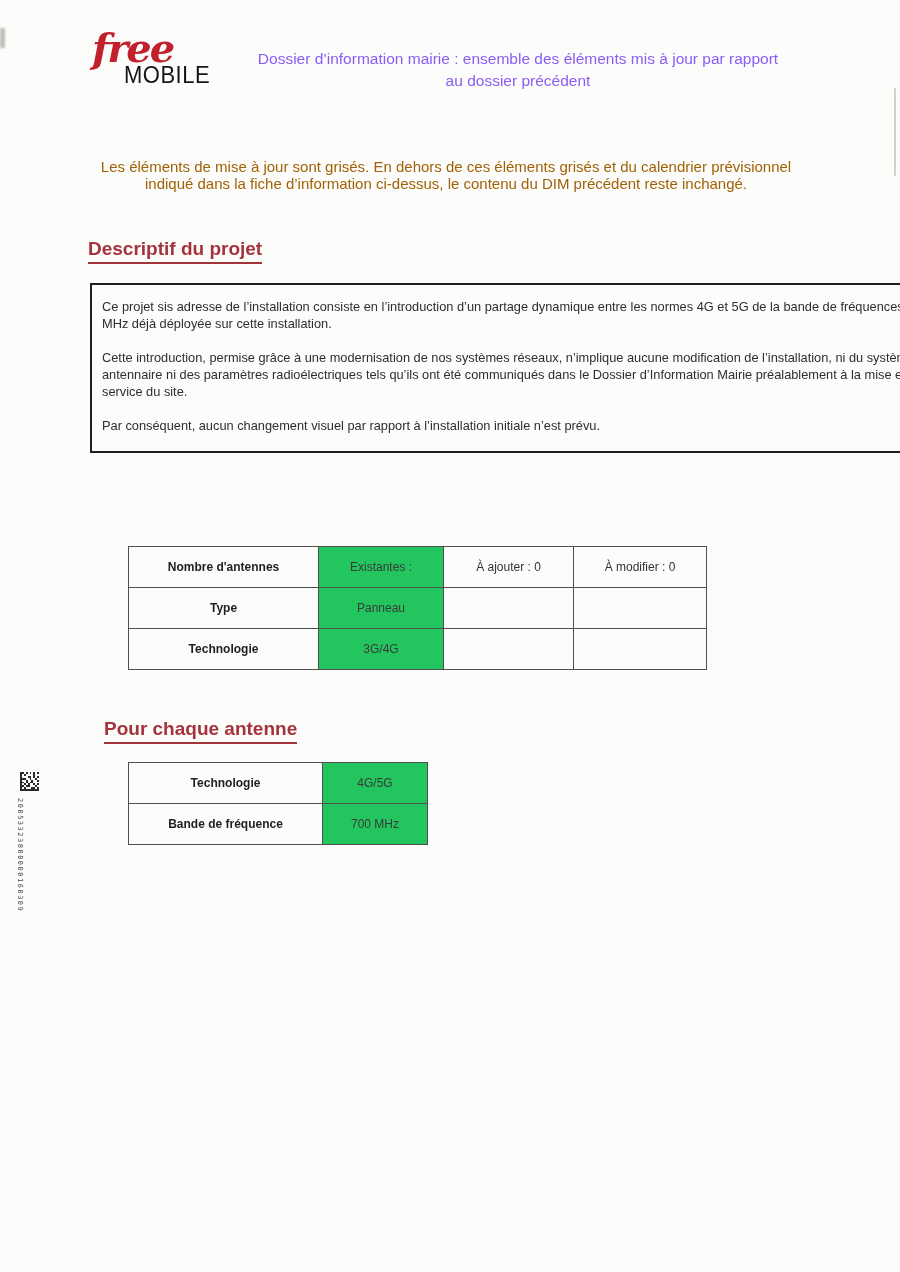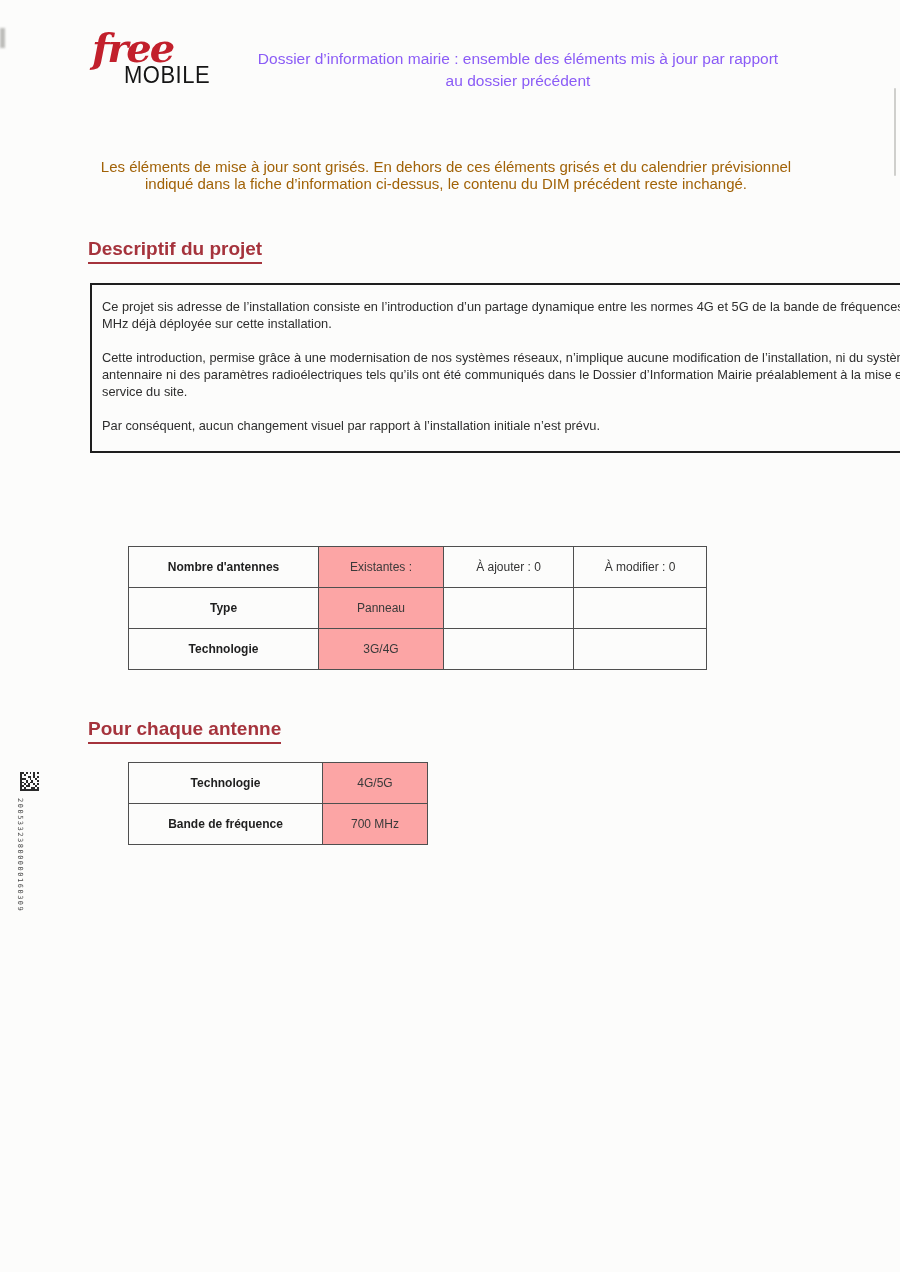--- a/index.html
+++ b/index.html
@@ -51,21 +51,21 @@
   
   table.doc{
     position:absolute;border-collapse:collapse;table-layout:fixed;
     font-size:12px;color:#333;background:#fcfcfb;
   }
   table.doc td{
     border:1.5px solid #4f4f4f;text-align:center;vertical-align:middle;
     padding:0 4px;height:41px;box-sizing:border-box;
   }
   table.doc td.lbl{font-weight:bold;color:#1f1f1f;}
-  table.doc td.val{background:#fca5a5;color:#3a3a3a;}
+  table.doc td.val{background:#22c55e;color:#3a3a3a;}
   table.doc td.blank{background:#fcfcfb;}
   
   .matrix{position:absolute;left:20px;top:772px;width:19px;height:19px;}
   .serial{
     position:absolute;left:16px;top:798px;height:130px;
     writing-mode:vertical-rl;
     font-family:"DejaVu Sans Mono", monospace;
     font-size:7px;letter-spacing:1.5px;color:#4a4a4a;
   }
   
@@ -122,21 +122,21 @@
       </tr>
       <tr>
         <td class="lbl">Technologie</td>
         <td class="val">3G/4G</td>
         <td class="blank"></td>
         <td class="blank"></td>
       </tr>
     </tbody>
   </table>
 
-  <div class="h-red" style="top:718px;">
+  <div class="h-red" style="top:718px;margin-left:16px;">
     <span>Pour chaque antenne</span>
   </div>
   <table class="doc" style="left:128px;top:762px;width:299px;">
     <colgroup>
         <col style="width:194px">
         <col style="width:105px">
       </colgroup>
     <tbody>
       <tr>
         <td class="lbl">Technologie</td>

